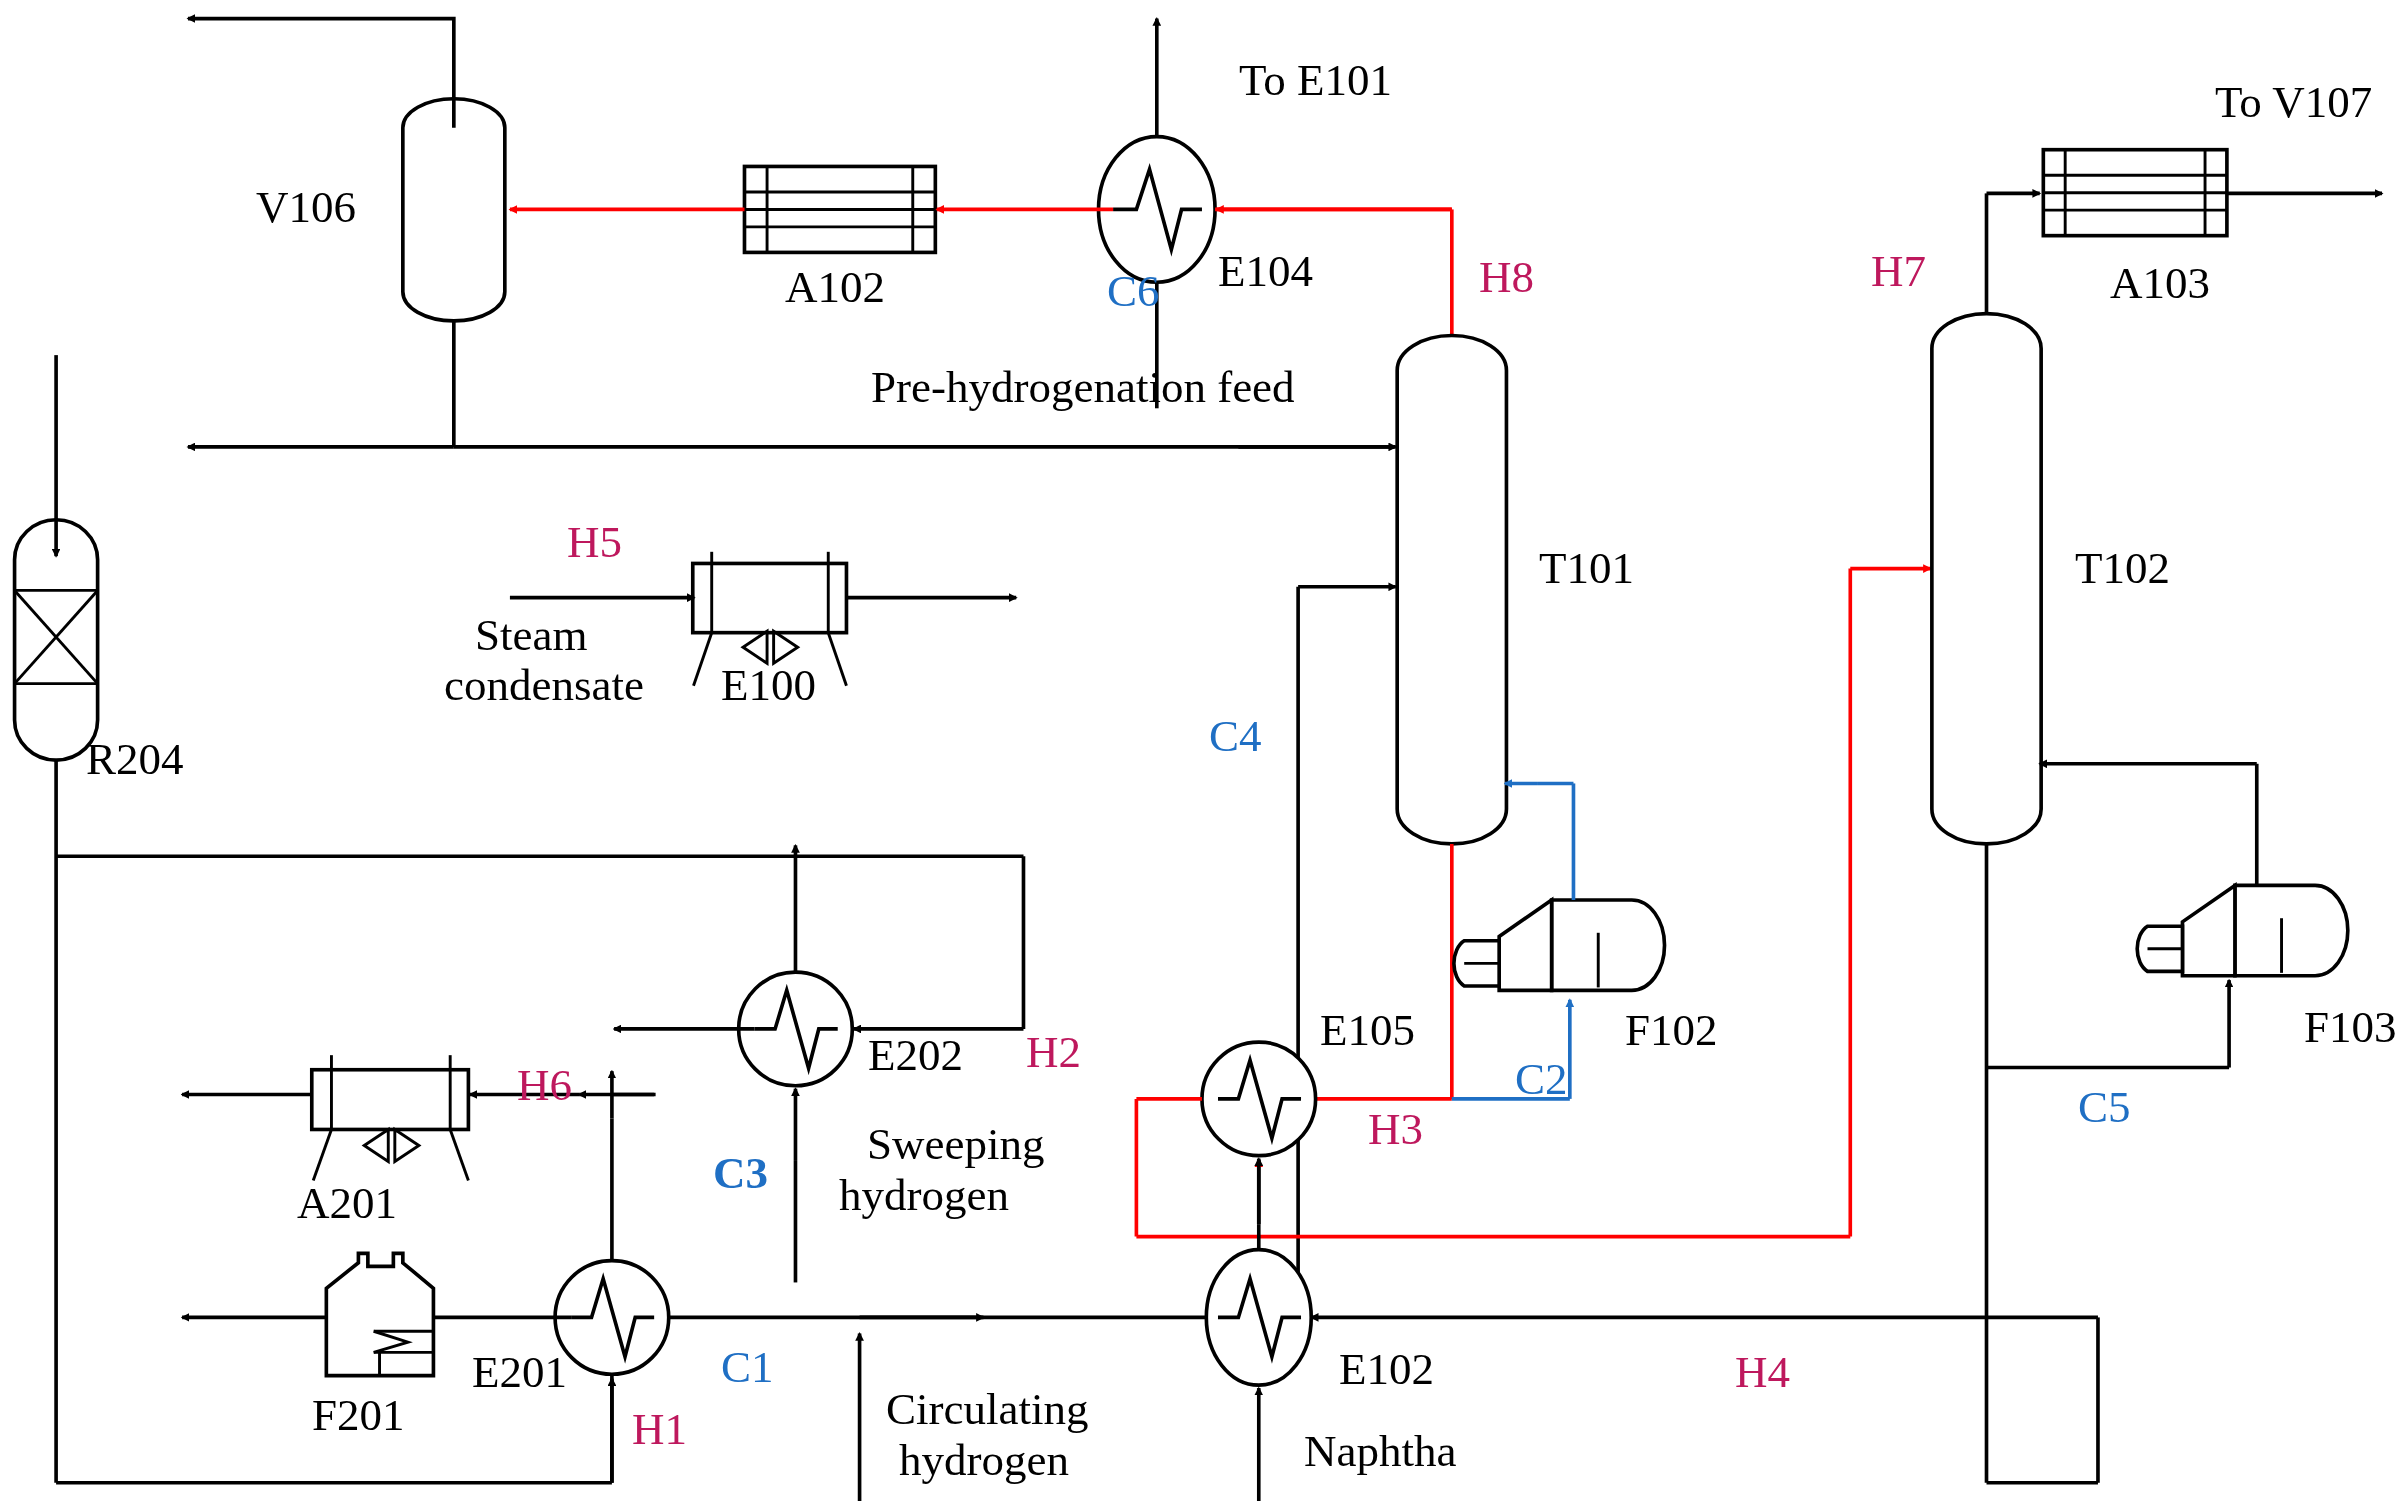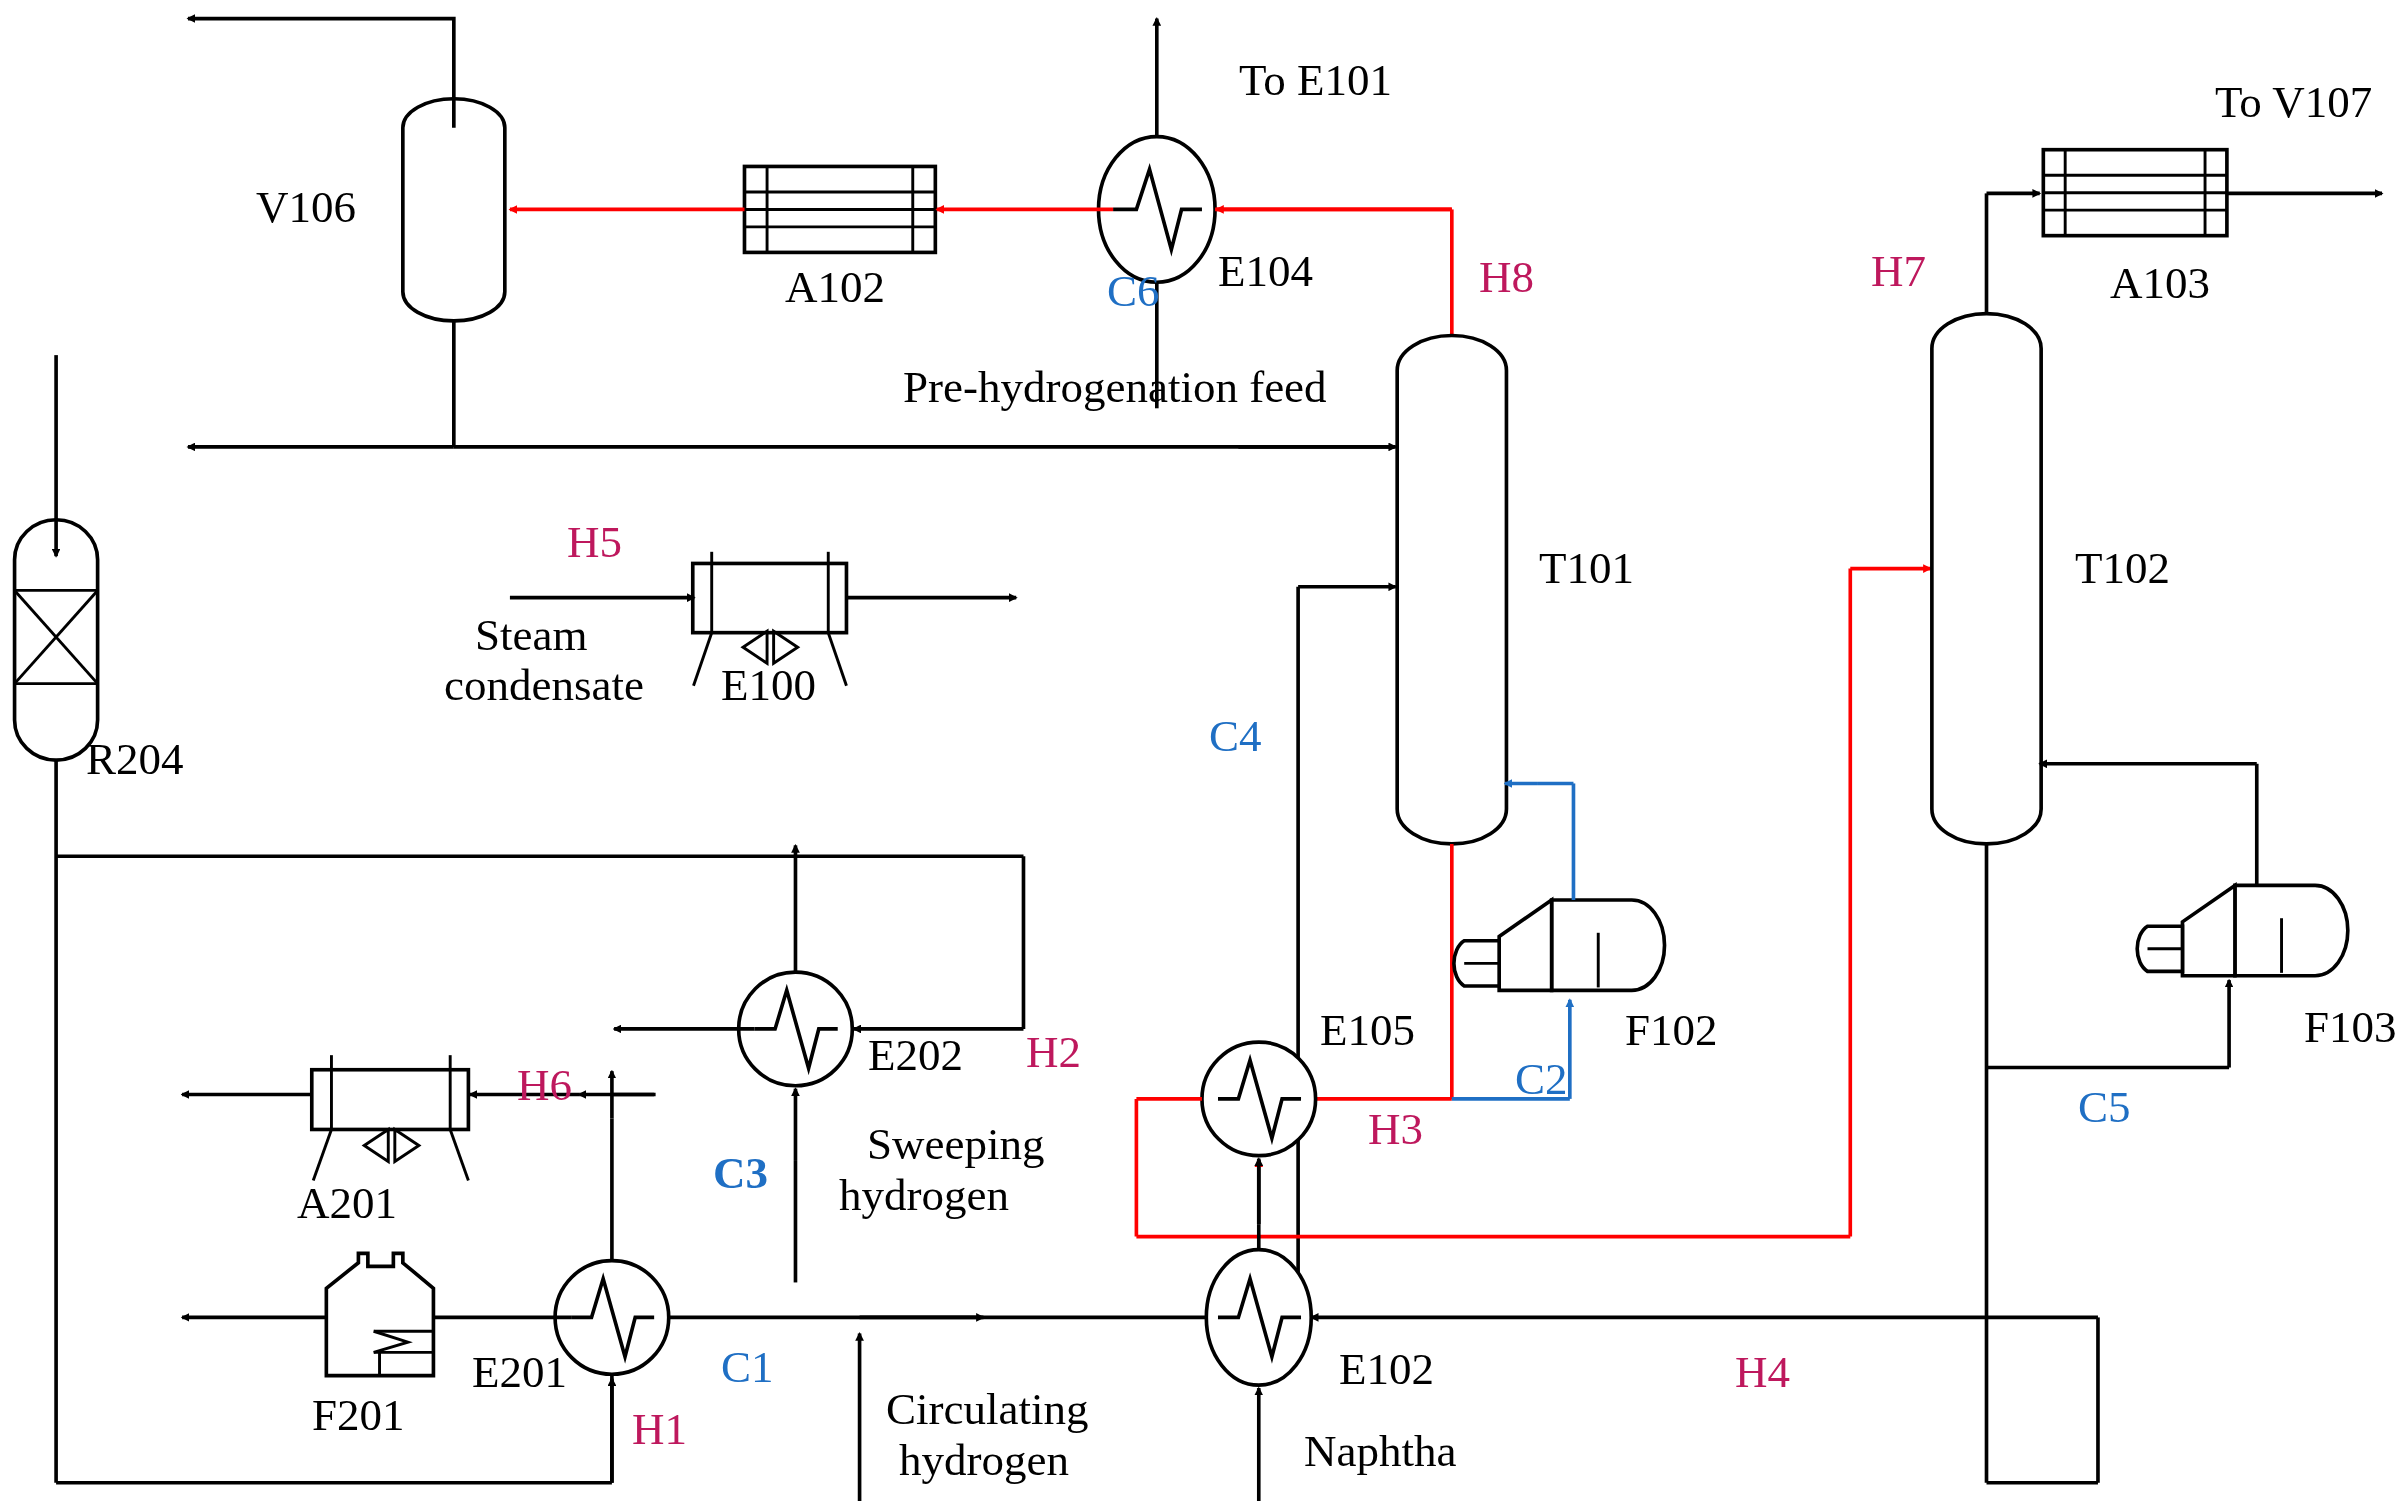--- a/index.html
+++ b/index.html
@@ -231,21 +231,21 @@
   <div class="lbl" style="left:256px;top:184px;">V106</div>
   <div class="lbl" style="left:785px;top:264px;">A102</div>
   <div class="lbl" style="left:1218px;top:248px;">E104</div>
   <div class="lbl cold" style="left:1107px;top:268px;">C6</div>
   <div class="lbl hot" style="left:1479px;top:254px;">H8</div>
   <div class="lbl" style="left:1239px;top:57px;">To E101</div>
   <div class="lbl" style="left:2215px;top:79px;">To V107</div>
   <div class="lbl" style="left:2110px;top:260px;">A103</div>
   <div class="lbl hot" style="left:1871px;top:248px;">H7</div>
 
-  <div class="lbl" style="left:871px;top:364px;margin-left:32px;">Pre-hydrogenation feed</div>
+  <div class="lbl" style="left:871px;top:364px;">Pre-hydrogenation feed</div>
 
   <div class="lbl" style="left:1539px;top:545px;">T101</div>
   <div class="lbl" style="left:2075px;top:545px;">T102</div>
 
   <div class="lbl hot" style="left:567px;top:519px;">H5</div>
   <div class="lbl" style="left:475px;top:612px;">Steam</div>
   <div class="lbl" style="left:444px;top:662px;">condensate</div>
   <div class="lbl" style="left:721px;top:662px;">E100</div>
 
   <div class="lbl" style="left:86px;top:736px;">R204</div>

